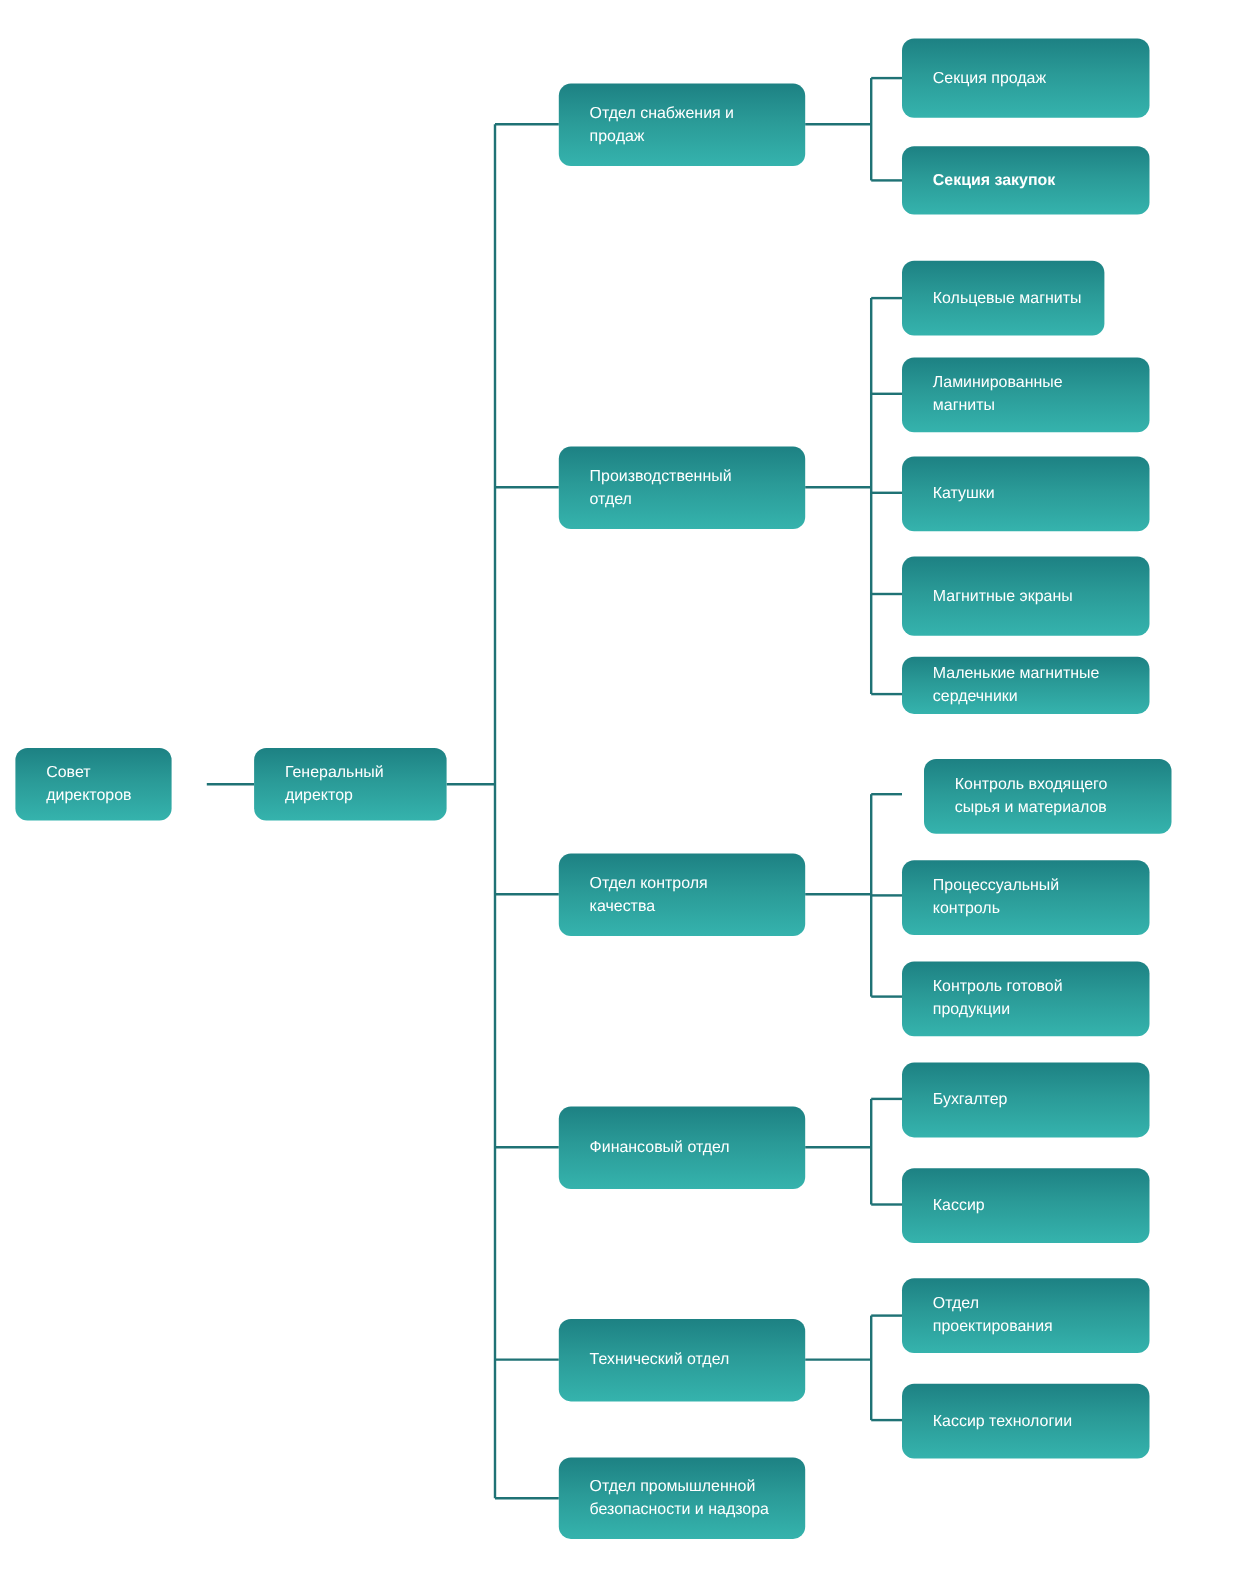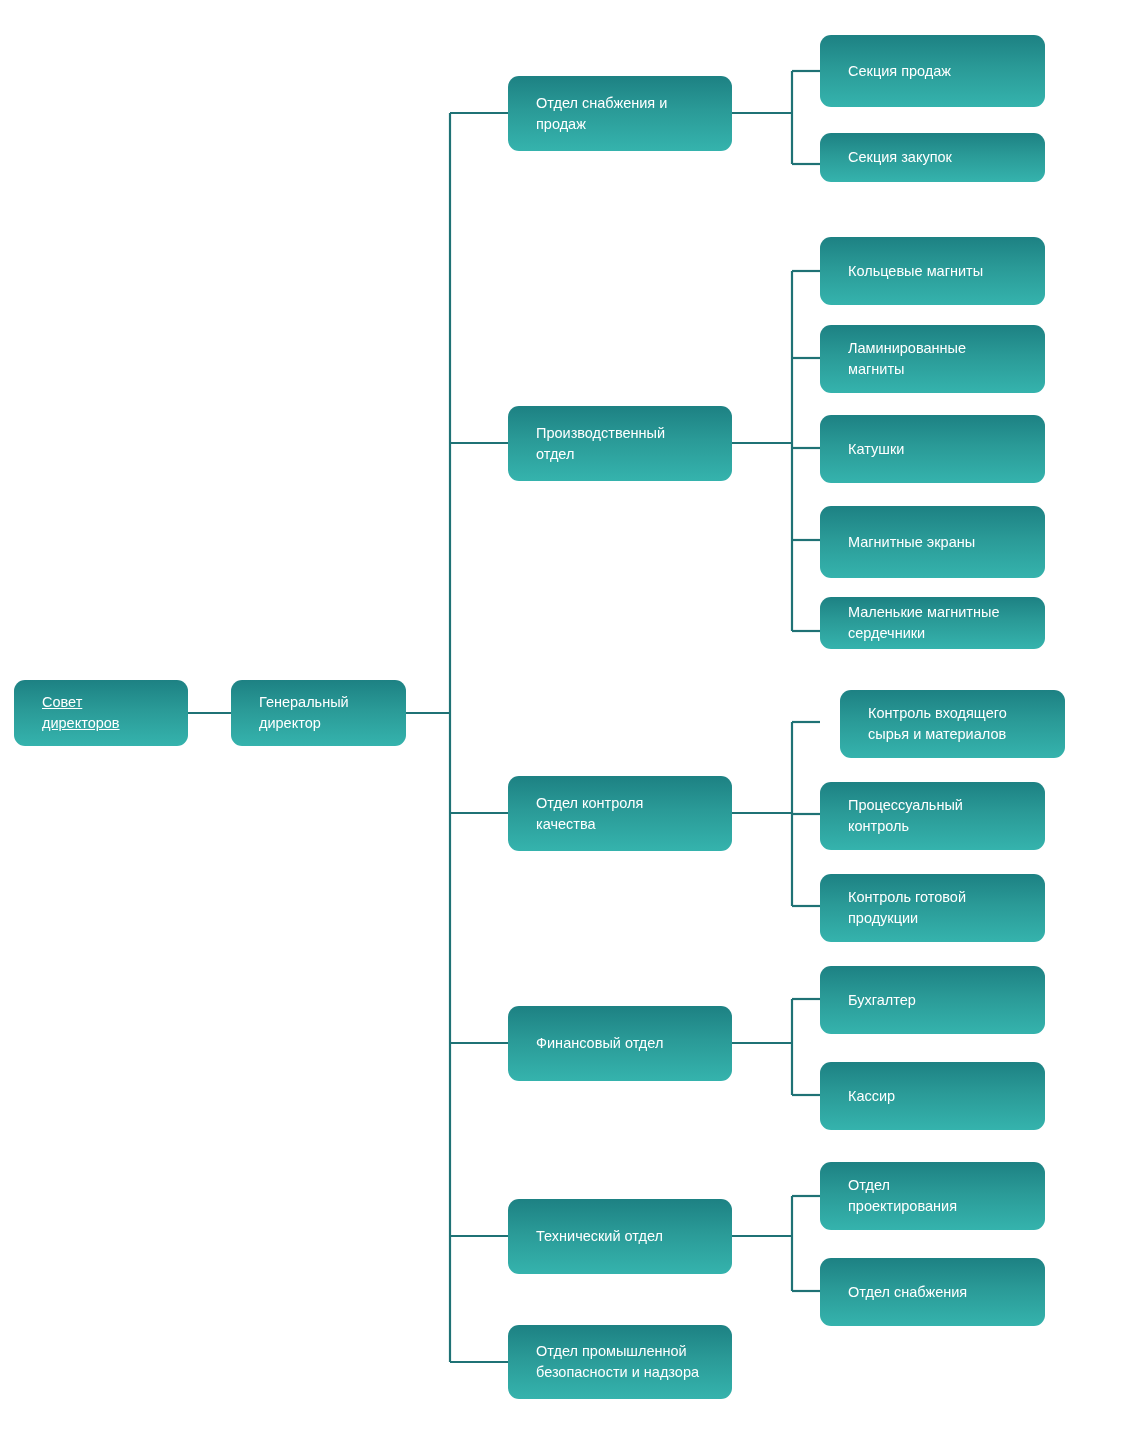--- a/index.html
+++ b/index.html
@@ -95,21 +95,21 @@
       <path d="M792,999 L820,999"></path>
       <path d="M792,1095 L820,1095"></path>
 
       <path d="M732,1236 L792,1236"></path>
       <path d="M792,1196 L792,1291"></path>
       <path d="M792,1196 L820,1196"></path>
       <path d="M792,1291 L820,1291"></path>
     </g>
   </svg>
 
-  <div class="node level-1" style="left:14px; top:680px; width:174px; height:66px;text-decoration:underline;">
+  <div class="node level-1" style="left:14px; top:680px; width:142px; height:66px;">
     <span class="node-label">Совет
 директоров</span>
   </div>
 
   <div class="node level-1" style="left:231px; top:680px; width:175px; height:66px;">
     <span class="node-label">Генеральный
 директор</span>
   </div>
 
   <div class="node level-2" style="left:508px; top:76px; width:224px; height:75px;">
@@ -137,25 +137,25 @@
 
   <div class="node level-2" style="left:508px; top:1325px; width:224px; height:74px;">
     <span class="node-label">Отдел промышленной
 безопасности и надзора</span>
   </div>
 
   <div class="node level-3" style="left:820px; top:35px; width:225px; height:72px;">
     <span class="node-label">Секция продаж</span>
   </div>
 
-  <div class="node level-3" style="left:820px; top:133px; width:225px; height:49px;">
+  <div class="node level-3" style="left:820px; top:133px; width:225px; height:62px;font-weight:bold;">
     <span class="node-label">Секция закупок</span>
   </div>
 
-  <div class="node level-3" style="left:820px; top:237px; width:225px; height:68px;">
+  <div class="node level-3" style="left:820px; top:237px; width:184px; height:68px;">
     <span class="node-label">Кольцевые магниты</span>
   </div>
 
   <div class="node level-3" style="left:820px; top:325px; width:225px; height:68px;">
     <span class="node-label">Ламинированные
 магниты</span>
   </div>
 
   <div class="node level-3" style="left:820px; top:415px; width:225px; height:68px;">
     <span class="node-label">Катушки</span>
@@ -192,16 +192,16 @@
   <div class="node level-3" style="left:820px; top:1062px; width:225px; height:68px;">
     <span class="node-label">Кассир</span>
   </div>
 
   <div class="node level-3" style="left:820px; top:1162px; width:225px; height:68px;">
     <span class="node-label">Отдел
 проектирования</span>
   </div>
 
   <div class="node level-3" style="left:820px; top:1258px; width:225px; height:68px;">
-    <span class="node-label">Отдел снабжения</span>
+    <span class="node-label">Кассир технологии</span>
   </div>
 
 </div>
 
 </body></html>

